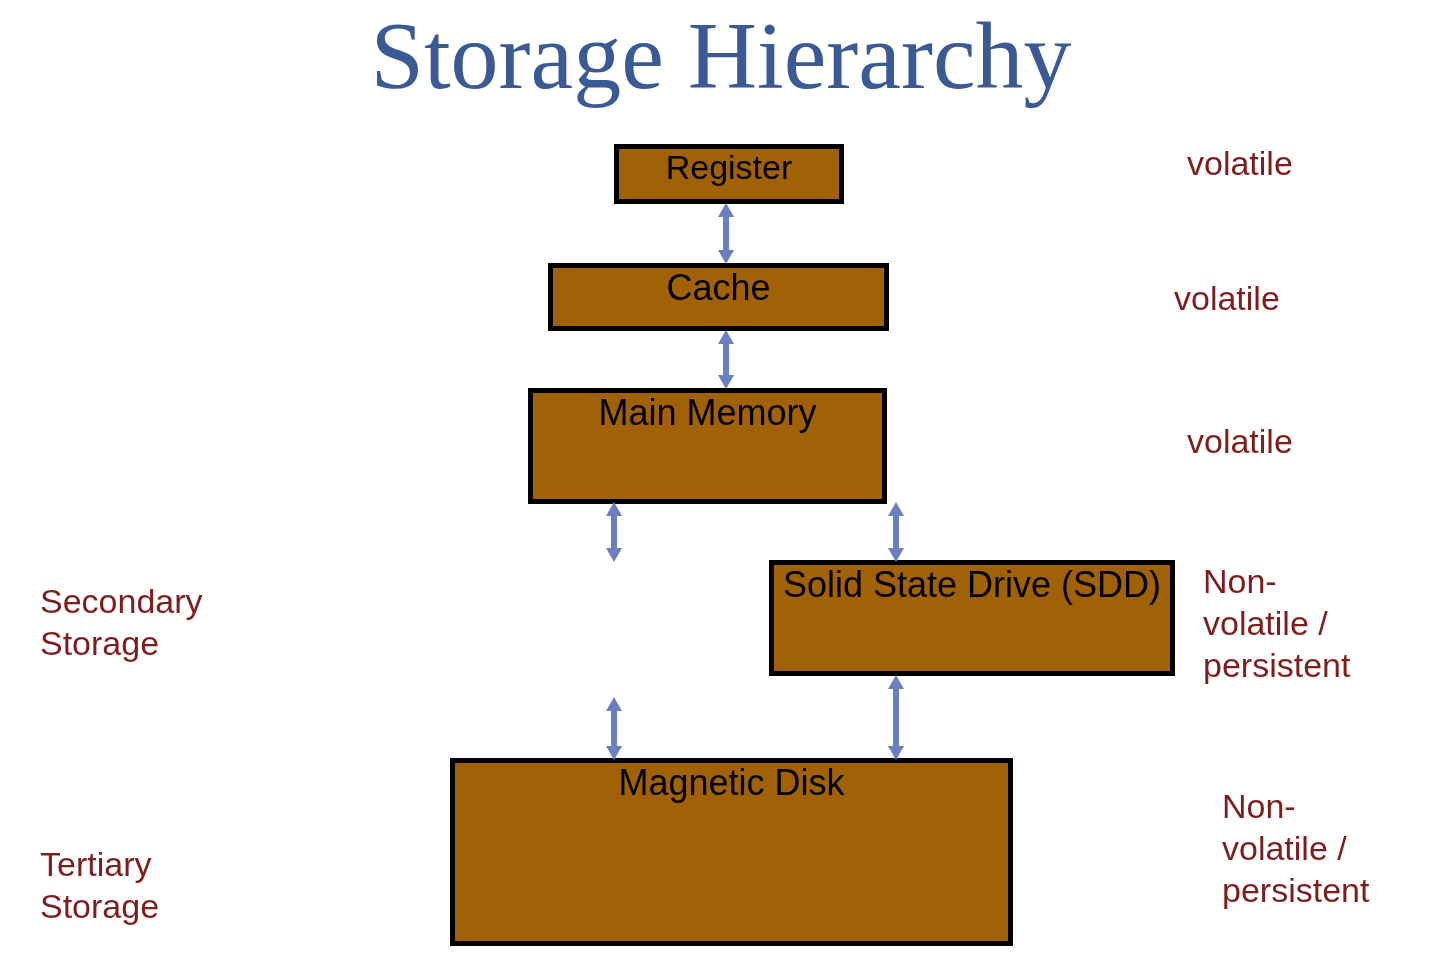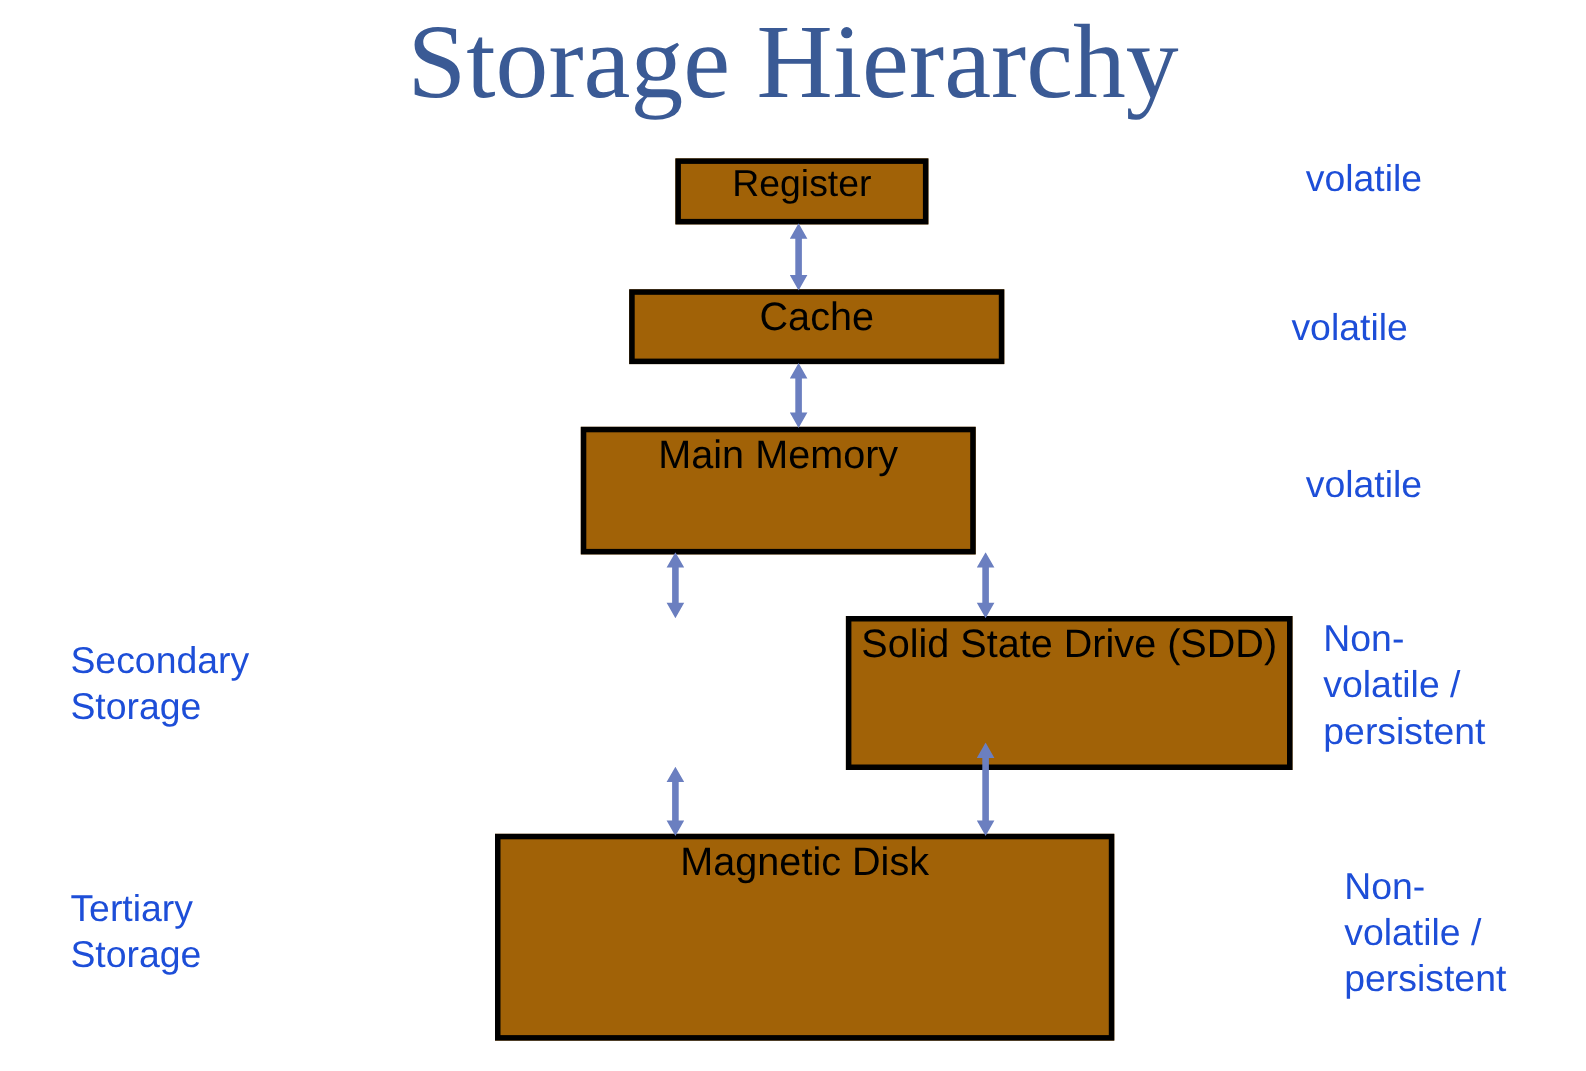--- a/index.html
+++ b/index.html
@@ -49,24 +49,24 @@
     color: #000000;
     text-align: center;
     line-height: 1.1;
   }
   .node .node-label {
     display: block;
     white-space: nowrap;
   }
 
   #node-register  { left: 614px; top: 144px; width: 230px; height: 60px;  font-size: 34px; }
-  #node-cache     { left: 572px; top: 263px; width: 341px; height: 68px;  font-size: 36px; }
+  #node-cache     { left: 548px; top: 263px; width: 341px; height: 68px;  font-size: 36px; }
   #node-memory    { left: 528px; top: 388px; width: 359px; height: 116px; font-size: 36px; }
   #node-hdd       { left: 258px; top: 560px; width: 462px; height: 139px; font-size: 36px; }
-  #node-ssd       { left: 769px; top: 560px; width: 406px; height: 140px; font-size: 36px; }
+  #node-ssd       { left: 769px; top: 560px; width: 406px; height: 116px; font-size: 36px; }
   #node-tape      { left: 450px; top: 758px; width: 563px; height: 188px; font-size: 36px; }
 
   
   .arrow {
     position: absolute;
   }
   .arrow svg { display: block; }
 
   #arrow-reg-cache   { left: 713px; top: 203px; }
   #arrow-cache-mem   { left: 713px; top: 330px; }
@@ -75,33 +75,33 @@
   #arrow-hdd-tape    { left: 601px; top: 697px; }
   #arrow-ssd-tape    { left: 883px; top: 675px; }
 
   
   .side-label {
     position: absolute;
     font-family: "Liberation Sans", "DejaVu Sans", sans-serif;
     font-size: 34px;
     line-height: 42px;
     font-weight: 400;
-    color: #1d4ed8;
+    color: #7f1d1d;
     white-space: pre-line;
   }
-  .side-label.left  { text-align: left; margin-left: 24px; }
+  .side-label.left  { text-align: left; }
   .side-label.right { text-align: left; }
 
   #label-volatile-1 { left: 1187px; top: 142px; }
   #label-volatile-2 { left: 1174px; top: 277px; }
   #label-volatile-3 { left: 1187px; top: 420px; }
   #label-nonvol-1   { left: 1203px; top: 560px; }
   #label-nonvol-2   { left: 1222px; top: 785px; }
   #label-secondary  { left: 40px;  top: 580px; }
-  #label-tertiary   { left: 40px;  top: 805px; }
+  #label-tertiary   { left: 40px;  top: 843px; }
 </style>
 </head>
 <body>
 
 <div id="slide">
 
   <div id="title">Storage Hierarchy</div>
 
   <div class="node" id="node-register">
     <span class="node-label">Register</span>

